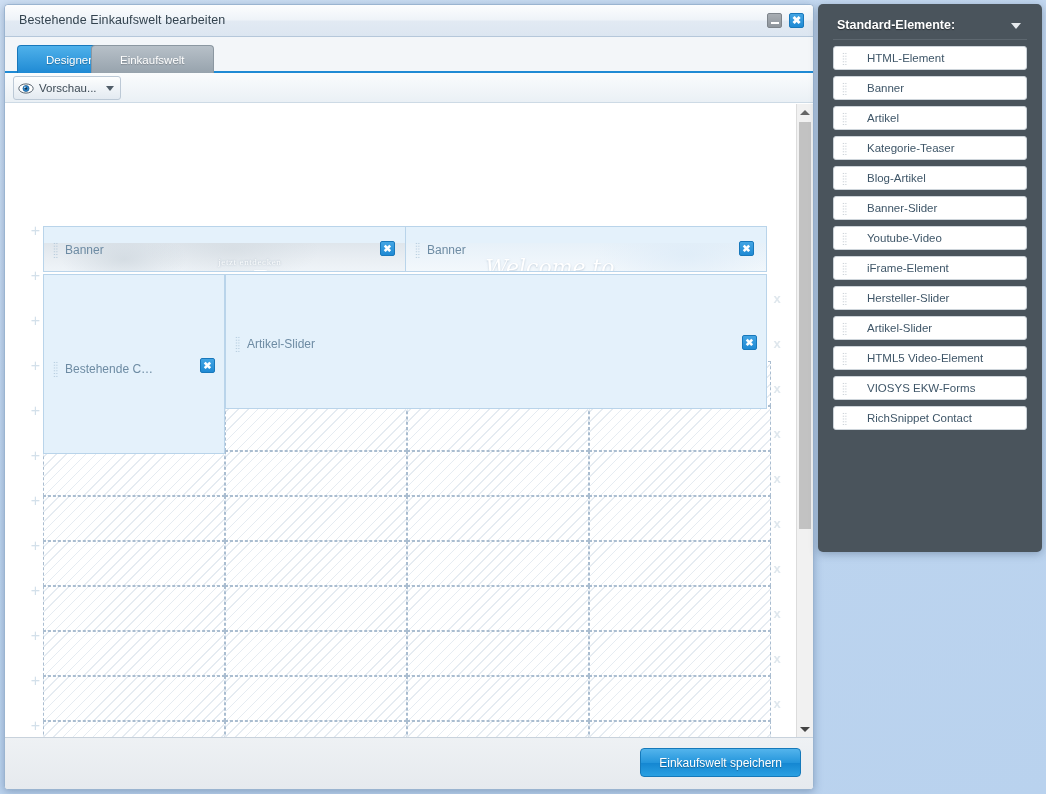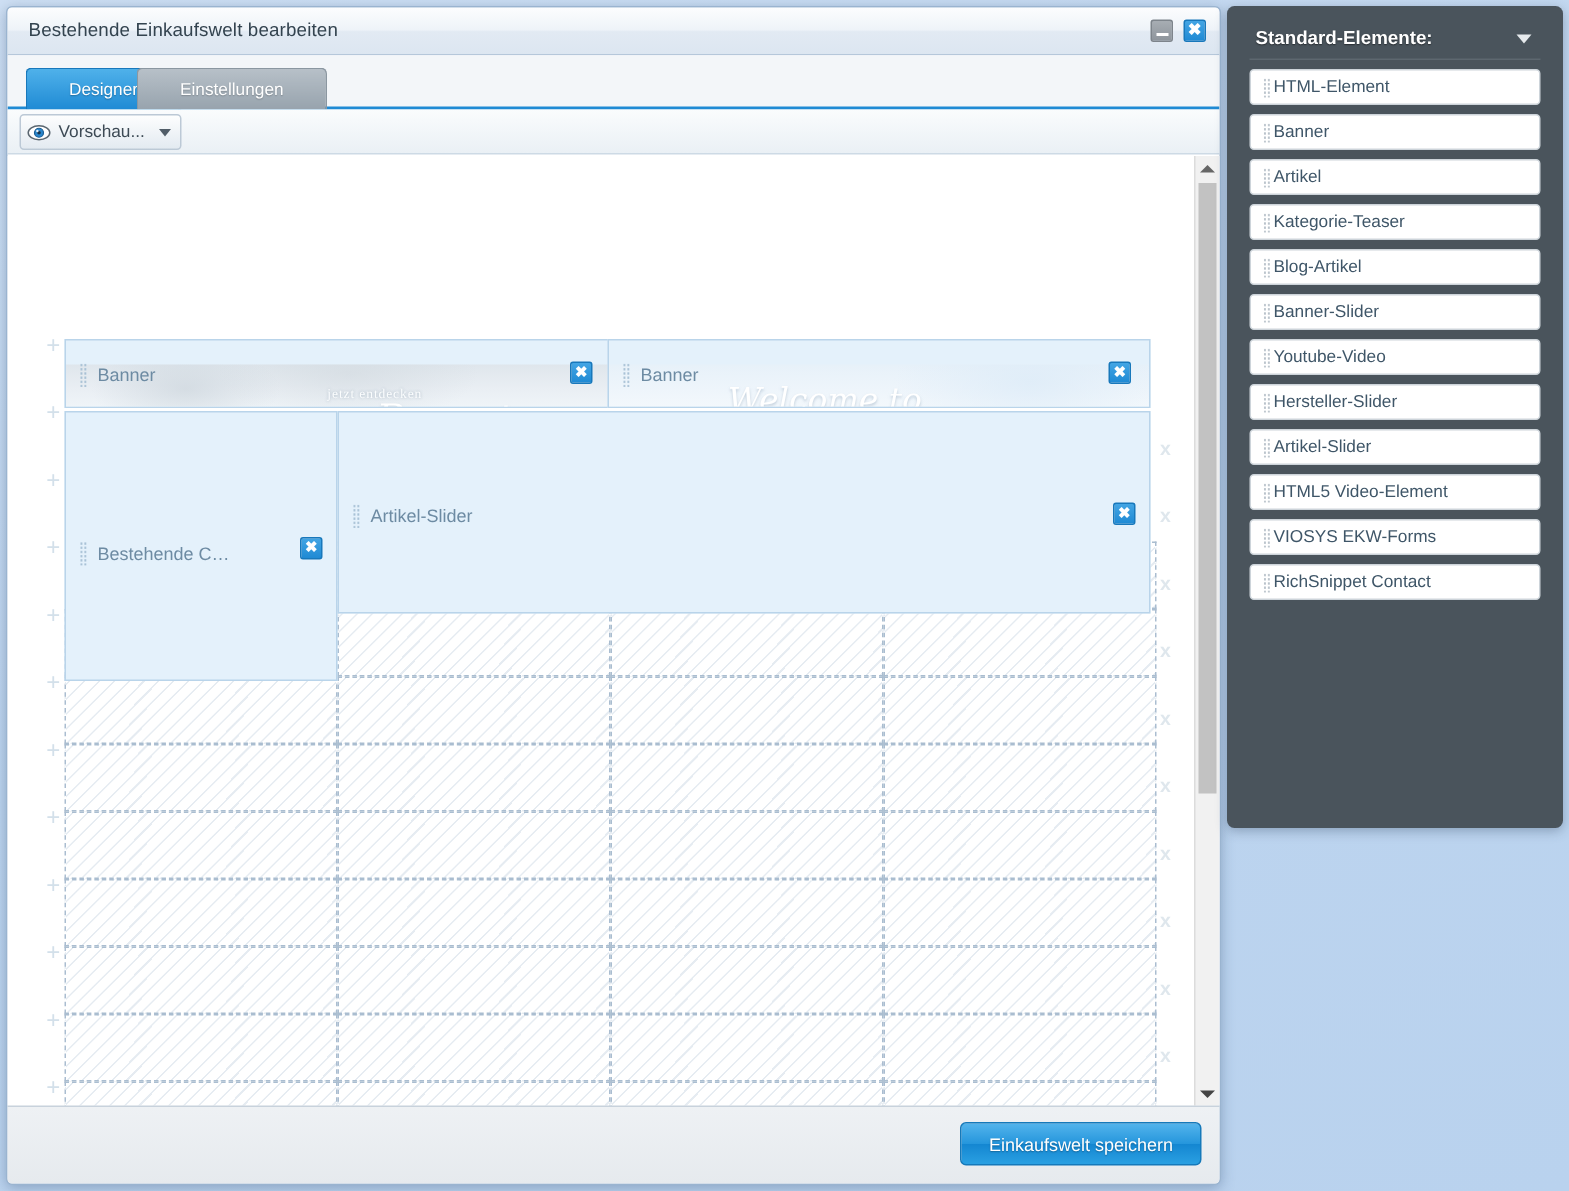--- a/index.html
+++ b/index.html
@@ -276,21 +276,21 @@
     width:0;height:0;border-left:5px solid transparent;border-right:5px solid transparent;
     border-top:6px solid #e6eaed; cursor: pointer;
   }
   .pal-item {
     position: relative;
     height: 24px; margin-top: 6px;
     background: #ffffff;
     border: 1px solid #cdd4da;
     border-radius: 3px;
     display: flex; align-items: center;
-    padding-left: 8px; gap: 2px;
+    padding-left: 8px; gap: 20px;
     font-size: 11.5px; color: #3f5668;
     cursor: move;
     white-space: nowrap;
   }
   .pal-grip {
     display:inline-block; width: 5px; height: 13px;
     background-image: radial-gradient(circle, #b9c2ca 0.6px, transparent 0.9px);
     background-size: 2.6px 2.8px;
   }
 </style>
@@ -302,21 +302,21 @@
   <div id="titlebar">
     <div id="title-text">Bestehende Einkaufswelt bearbeiten</div>
     <div class="win-btn" id="btn-min">
         <i></i>
       </div>
     <div class="win-btn" id="btn-close">✖</div>
   </div>
 
   <div id="tabstrip">
     <div class="tab active">Designer</div>
-    <div class="tab inactive">Einstellungen</div>
+    <div class="tab inactive">Einkaufswelt</div>
   </div>
 
   <div id="toolbar">
     <div id="preview-btn">
       <span style="display:inline-block;line-height:0">
         <svg width="16" height="11" viewBox="0 0 16 11">
           <ellipse cx="8" cy="5.5" rx="7.2" ry="4.6" fill="#ffffff" stroke="#5a6670" stroke-width="1"></ellipse>
           <circle cx="8" cy="5.5" r="3" fill="#2b86cc" stroke="#1c5f95" stroke-width=".8"></circle>
           <circle cx="8" cy="5.5" r="1.2" fill="#17344d"></circle>
           <circle cx="6.9" cy="4.3" r=".8" fill="#ffffff" opacity=".9"></circle>
@@ -478,20 +478,24 @@
     <div class="pal-item">
       <span class="pal-grip"></span>
       <span>Banner-Slider</span>
     </div>
     <div class="pal-item">
       <span class="pal-grip"></span>
       <span>Youtube-Video</span>
     </div>
     <div class="pal-item">
       <span class="pal-grip"></span>
+      <span>iFrame-Element</span>
+    </div>
+    <div class="pal-item">
+      <span class="pal-grip"></span>
       <span>Hersteller-Slider</span>
     </div>
     <div class="pal-item">
       <span class="pal-grip"></span>
       <span>Artikel-Slider</span>
     </div>
     <div class="pal-item">
       <span class="pal-grip"></span>
       <span>HTML5 Video-Element</span>
     </div>

